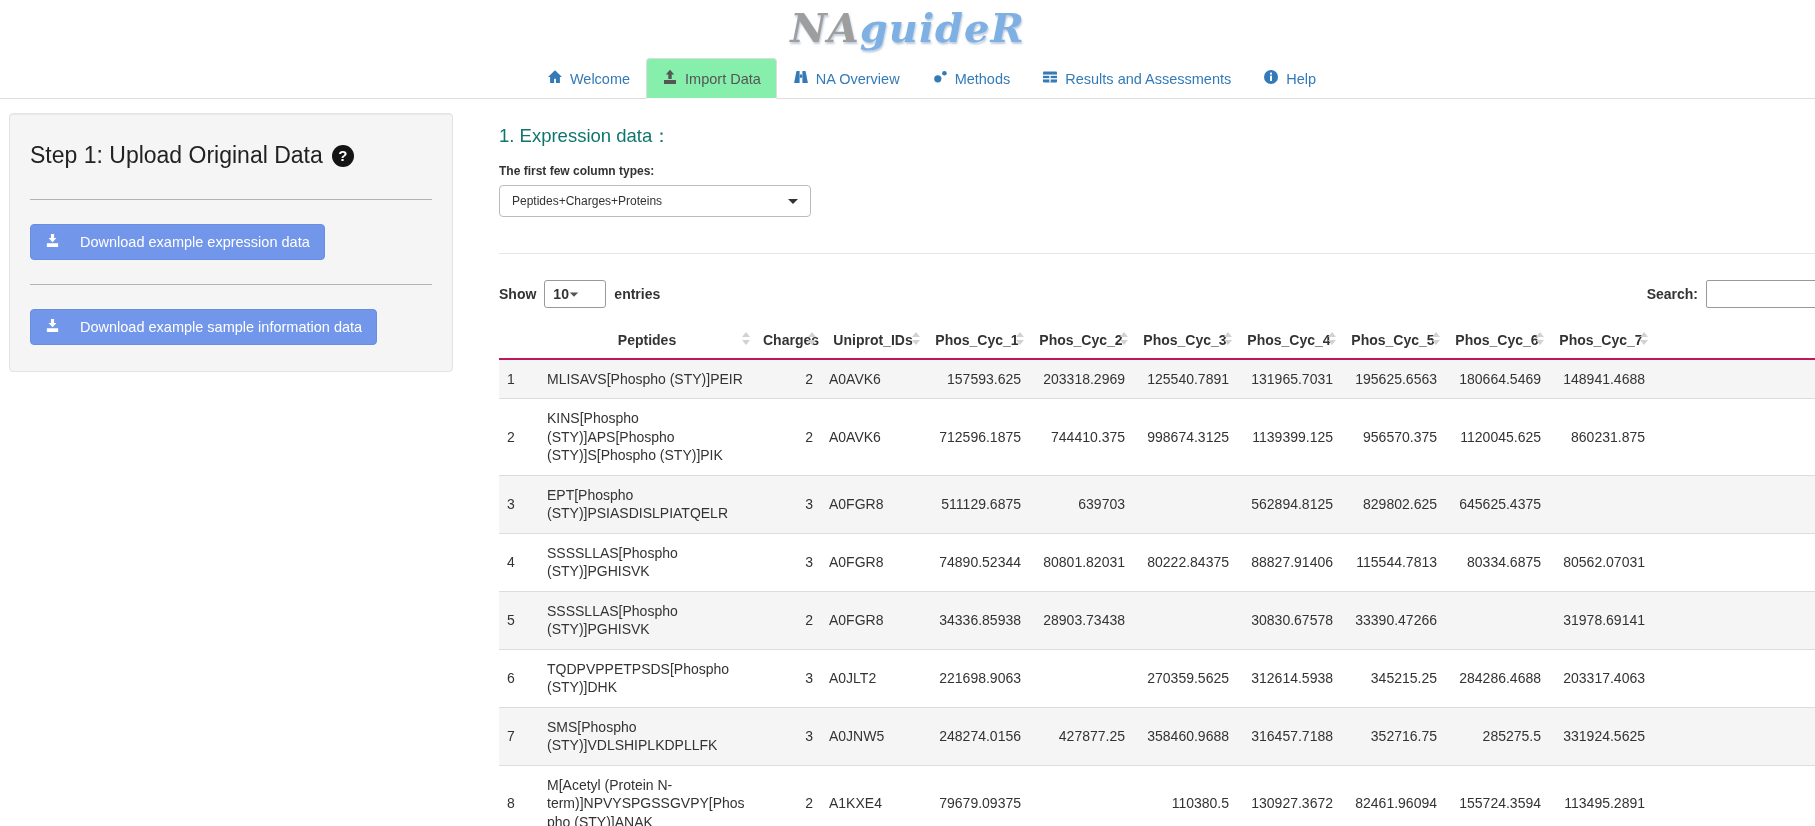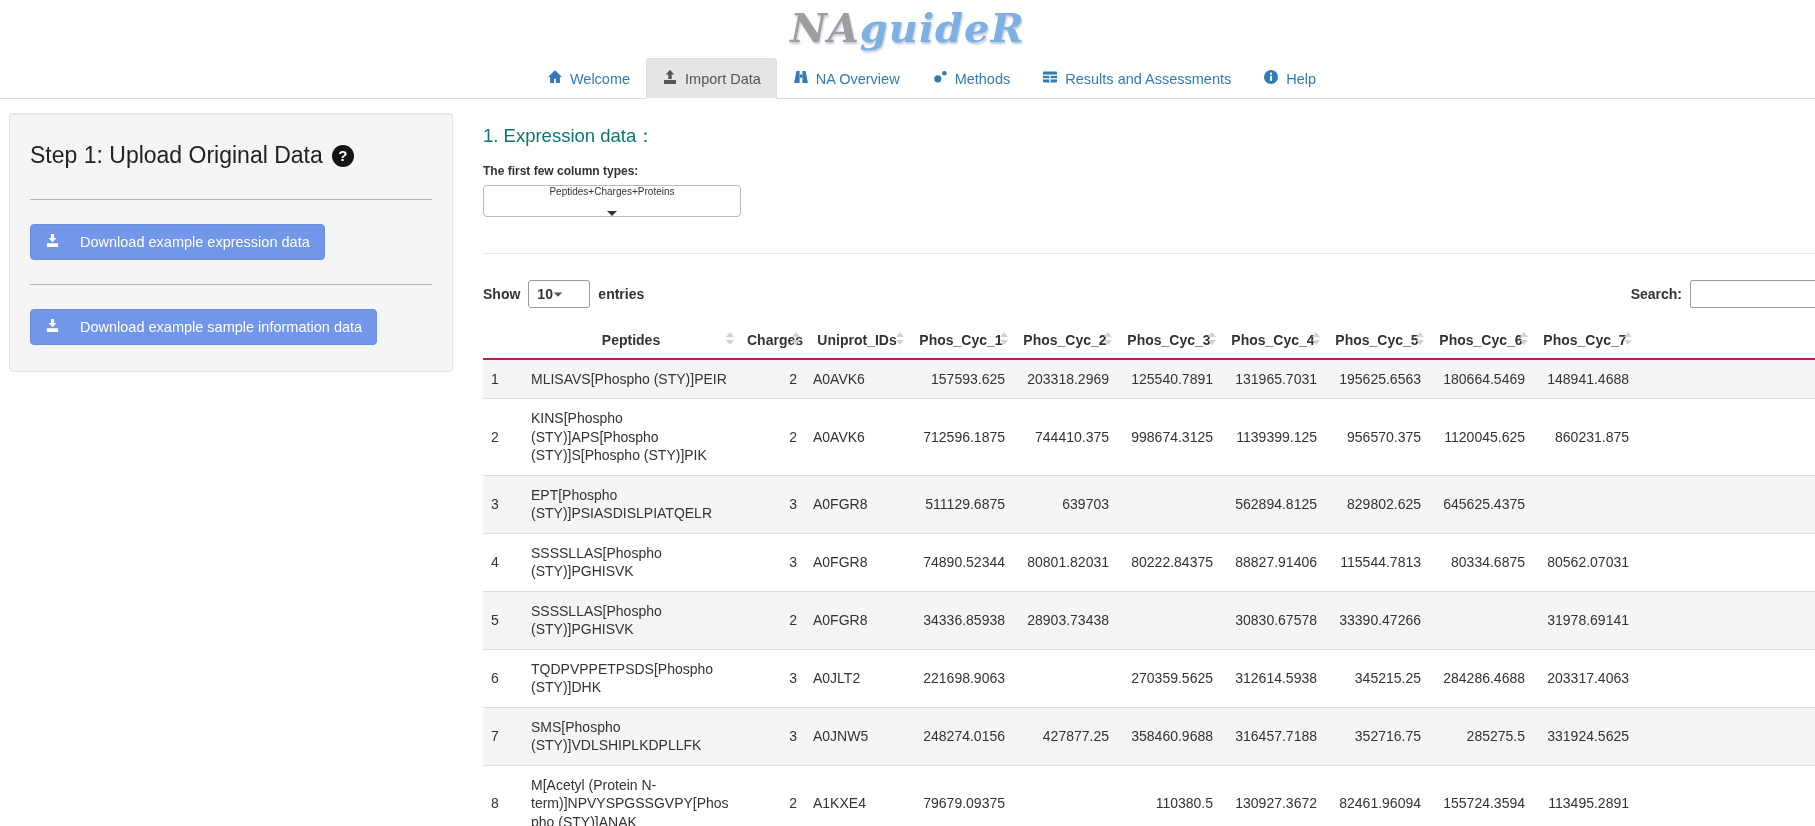--- a/index.html
+++ b/index.html
@@ -24,28 +24,28 @@
   .tabs {
     display:flex; justify-content:center; align-items:flex-end;
     border-bottom:1px solid #ddd; margin-top:8px;padding-left:48px;
   }
   .tab {
     display:flex; align-items:center; gap:7px;
     padding:10px 15px; margin-bottom:-1px;
     color:var(--nav-link,#337ab7); font-size:14.5px; cursor:pointer;
     border:1px solid transparent; border-radius:4px 4px 0 0;
   }
-  .tab.active { background:#e5e5e5; border-color:#ddd #ddd #fff; color:#555; }
+  .tab.active { background:#86efac; border-color:#ddd #ddd #fff; color:#555; }
   .tab svg { width:16px; height:16px; fill:currentColor; stroke:none; }
   
   .body-row { display:flex; align-items:flex-start; }
   
   .well {
     width:444px; flex:0 0 444px;
-    margin:14px 0 0 9px;
+    margin:14px 16px 0 9px;
     background:#f5f5f5; border:1px solid #e3e3e3; border-radius:4px;
     box-shadow:inset 0 1px 1px rgba(0,0,0,.05);
     padding:20px 20px 26px 20px;
   }
   .well h2 {
     font-size:23px; font-weight:400; color:#222;
     margin:8px 0 30px 0; display:flex; align-items:center; gap:9px;
   }
   .q-icon {
     width:22px; height:22px; border-radius:50%; background:#141414; color:#fff;
@@ -72,24 +72,24 @@
     border:1px solid #6a8de2; border-radius:4px;
     padding:8px 14px; font-size:14.5px; cursor:pointer;
     font-family:Liberation Sans, sans-serif;
   }
   .dl-btn svg { width:15px; height:15px; fill:#fff; }
   
   main { flex:1 1 auto; min-width:0; padding:14px 0 0 30px; }
   .section-title { font-size:18.5px; font-weight:400; color:#0f766e; margin:10px 0 16px 0; }
   .field-label { display:block; font-weight:bold; font-size:12px; margin-bottom:7px; }
   .select-box {
-    width:258px; height:32px; background:#fff;
+    width:312px; height:32px; background:#fff;
     border:1px solid #bbb; border-radius:4px;
     display:flex; align-items:center; justify-content:space-between;
-    padding:0 12px; cursor:pointer; font-size:10px;flex-direction:column;
+    padding:0 12px; cursor:pointer; font-size:12px;
   }
   .caret { width:0; height:0; border-left:5px solid transparent; border-right:5px solid transparent; border-top:5px solid #333; }
   .dt-divider { border-top:1px solid #e6e6e6; margin-top:36px; width:1419px; }
   .dt-controls {
     width:1419px; display:flex; justify-content:space-between; align-items:center;
     margin:26px 0 14px 0; font-weight:bold; color:#333;
   }
   .dt-length { display:flex; align-items:center; gap:8px; }
   .length-select {
     width:62px; height:28px; border:1px solid #999; border-radius:3px; background:#fff;

